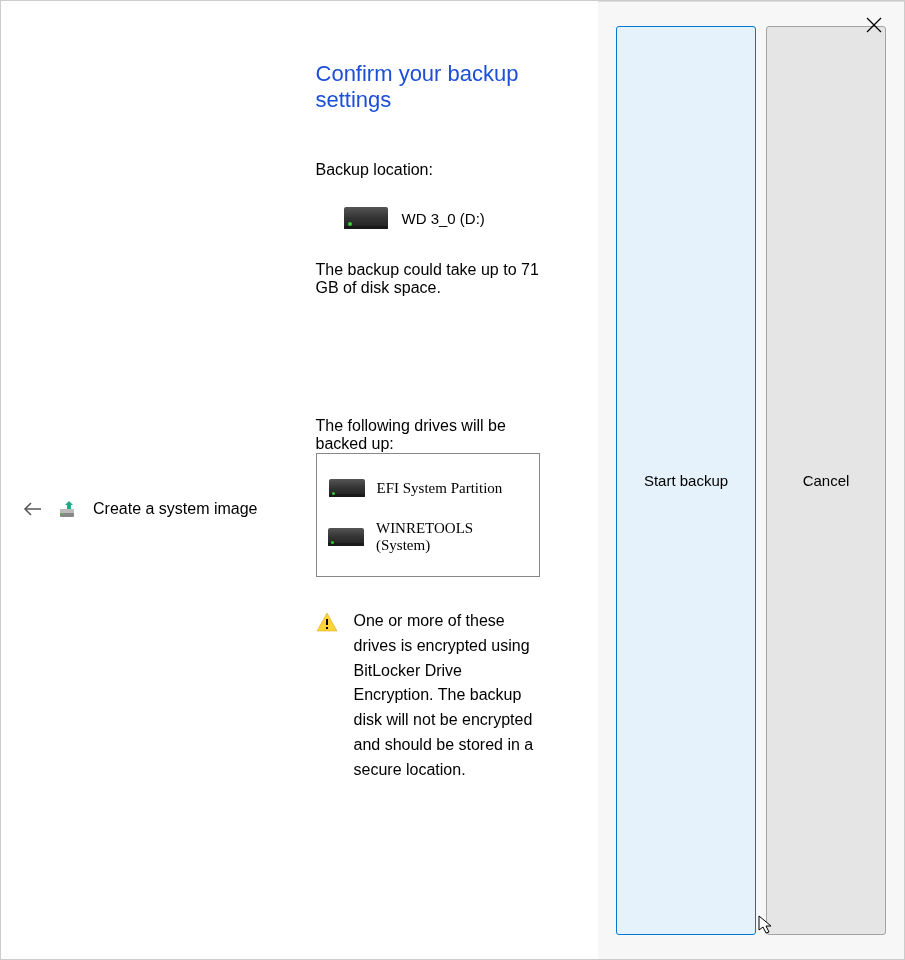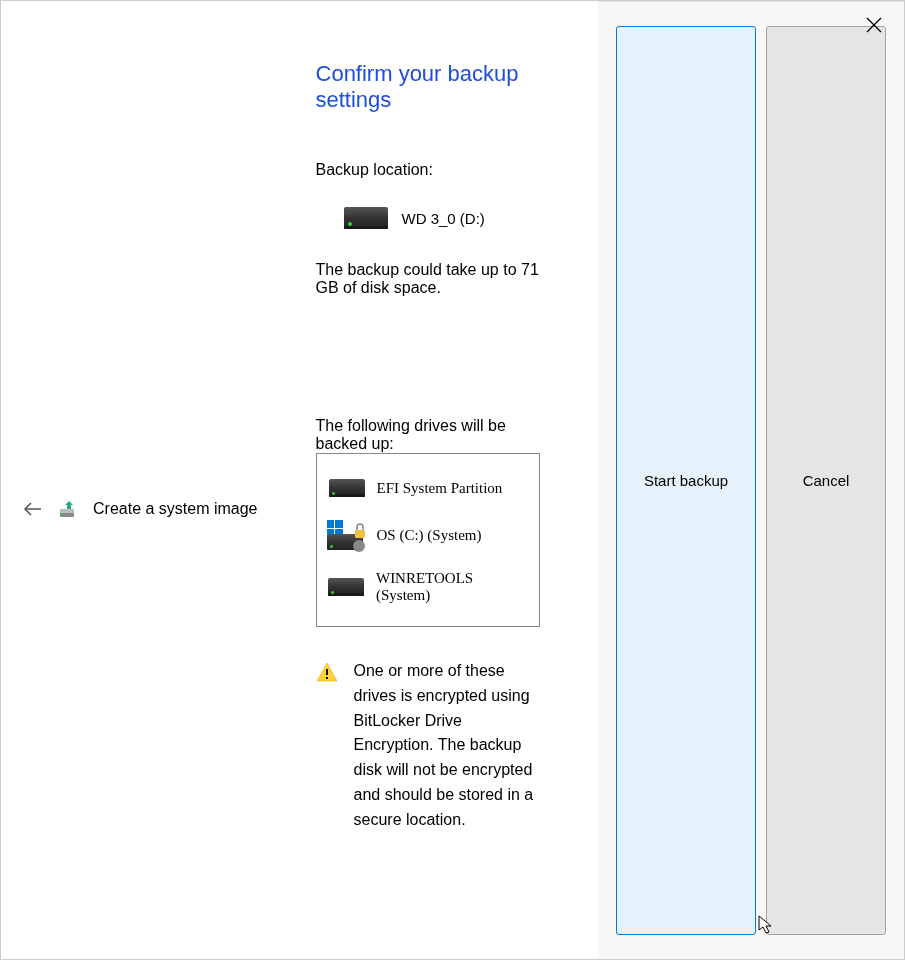--- a/index.html
+++ b/index.html
@@ -284,37 +284,20 @@
     <div class="drives-label">The following drives will be backed up:</div>
 
     <div class="drives-box">
       <div class="drive-row">
         <div class="drive-row-icon">
           <div class="drive-icon small"></div>
         </div>
         <span>EFI System Partition</span>
       </div>
       <div class="drive-row">
-        <div class="os-icon">
-          <div class="win-flag">
-              <span></span>
-              <span></span>
-              <span></span>
-              <span></span>
-            </div>
-          <div class="hdd"></div>
-          <svg class="lock" viewBox="0 0 14 16">
-            <rect x="2" y="7" width="10" height="8" fill="#f0c040" rx="1"></rect>
-            <path d="M 4 7 L 4 4 A 3 3 0 0 1 10 4 L 10 7" fill="none" stroke="#888" stroke-width="1.5"></path>
-          </svg>
-          <div class="gear"></div>
-        </div>
-        <span>OS (C:) (System)</span>
-      </div>
-      <div class="drive-row">
         <div class="drive-row-icon">
           <div class="drive-icon small"></div>
         </div>
         <span>WINRETOOLS (System)</span>
       </div>
     </div>
 
     <div class="warning-row">
       <svg class="warning-icon" viewBox="0 0 22 22">
         <path d="M 11 2 L 21 20 L 1 20 Z" fill="#ffd43b" stroke="#d4a000" stroke-width="0.5"></path>

